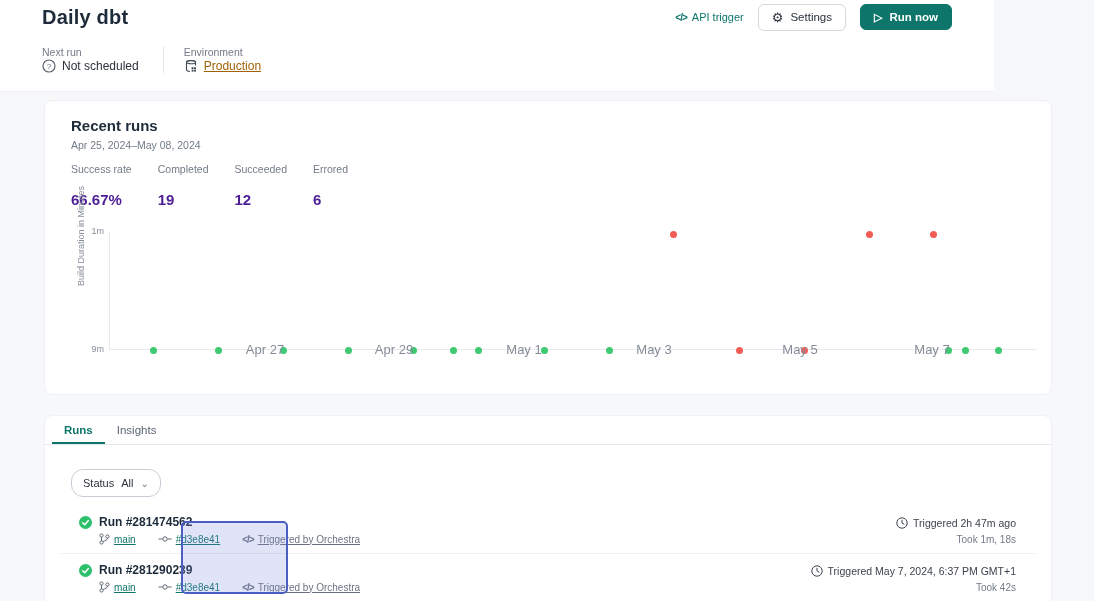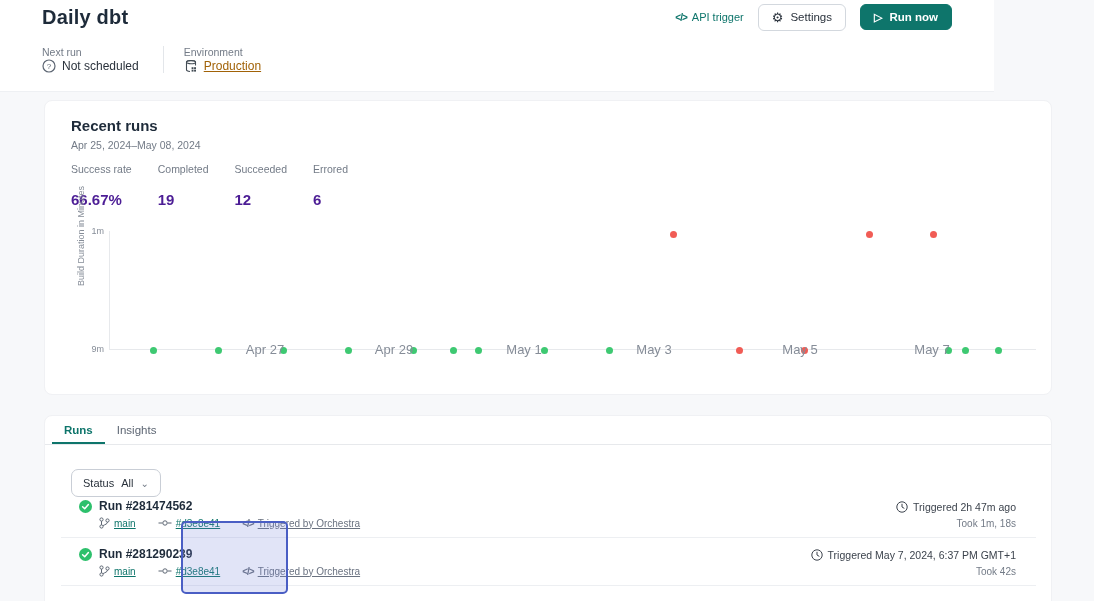--- a/index.html
+++ b/index.html
@@ -49,24 +49,24 @@
   .ytick-top { top:-5px; }
   .ytick-bottom { bottom:-5px; }
   .dot { position:absolute; width:7px; height:7px; border-radius:50%; }
   .xtick { position:absolute; top:111px; transform:translateX(-50%); font-size:13px; color:#868d98; white-space:nowrap; }
   
   .tabs { position:absolute; left:0; top:0; width:100%; height:29px; border-bottom:1px solid #e7e9ec; display:flex; padding-left:7px; }
   .tab { font-size:11.5px; padding:8px 12px 9px 12px; color:#5d6673; cursor:pointer; border-bottom:2px solid transparent; }
   .tab.active { color:#0e756b; font-weight:bold; border-bottom:2px solid #0e756b; }
   
   .filter-pill { position:absolute; left:26px; top:53px; display:inline-flex; align-items:center; gap:7px;
-    border:1px solid #c9ced6; border-radius:7px; padding:7px 11px; font-size:11px; color:#2a323c; background:#fff; cursor:pointer; }
+    border:1px solid #c9ced6; border-radius:12px; padding:7px 11px; font-size:11px; color:#2a323c; background:#fff; cursor:pointer; }
   .filter-chevron { color:#737b87; font-size:10px; }
   
-  .runs-list { position:absolute; left:16px; top:74px; width:975px; }
+  .runs-list { position:absolute; left:16px; top:90px; width:975px; }
   .run-row { position:relative; height:48px; border-bottom:1px solid #edeff2; padding:9px 20px 0 18px;
     display:flex; justify-content:space-between; }
   .run-left { display:flex; flex-direction:column; gap:4px; }
   .run-title-line { display:flex; align-items:center; gap:7px; }
   .run-title { font-size:12px; font-weight:bold; color:#1e2b3a; }
   .run-sub-line { display:flex; align-items:center; gap:22px; padding-left:20px; font-size:10px; }
   .sub-item { display:inline-flex; align-items:center; gap:4px; color:#5d6673; }
   .sub-link-teal { color:#0e756b; text-decoration:underline; cursor:pointer; }
   .sub-link-gray { color:#6a7280; text-decoration:underline; cursor:pointer; }
   .run-right { display:flex; flex-direction:column; align-items:flex-end; gap:5px; padding-top:2px; }

